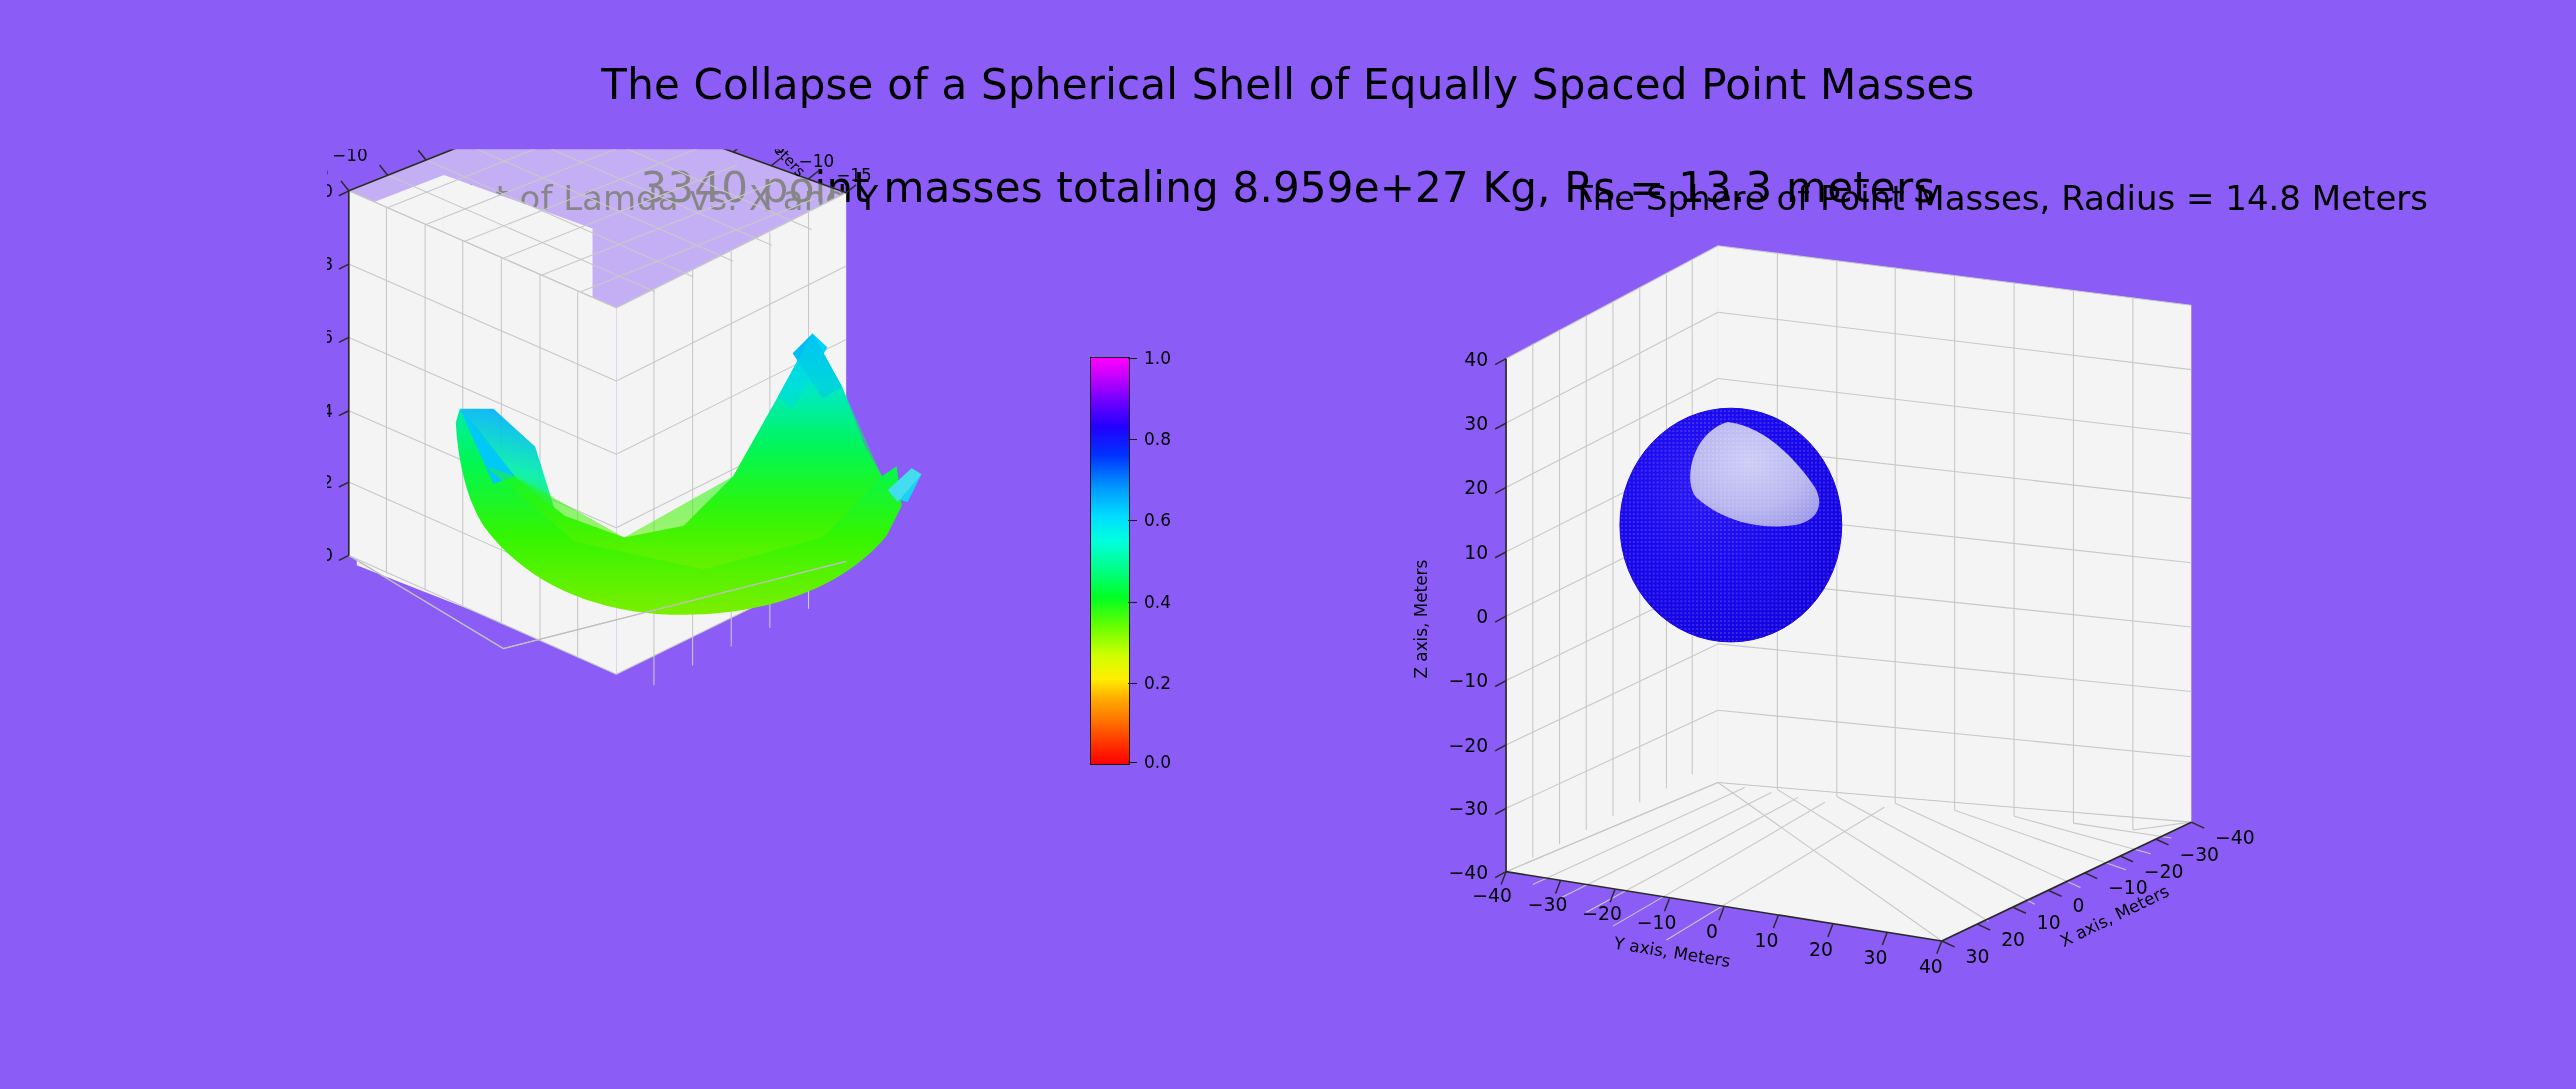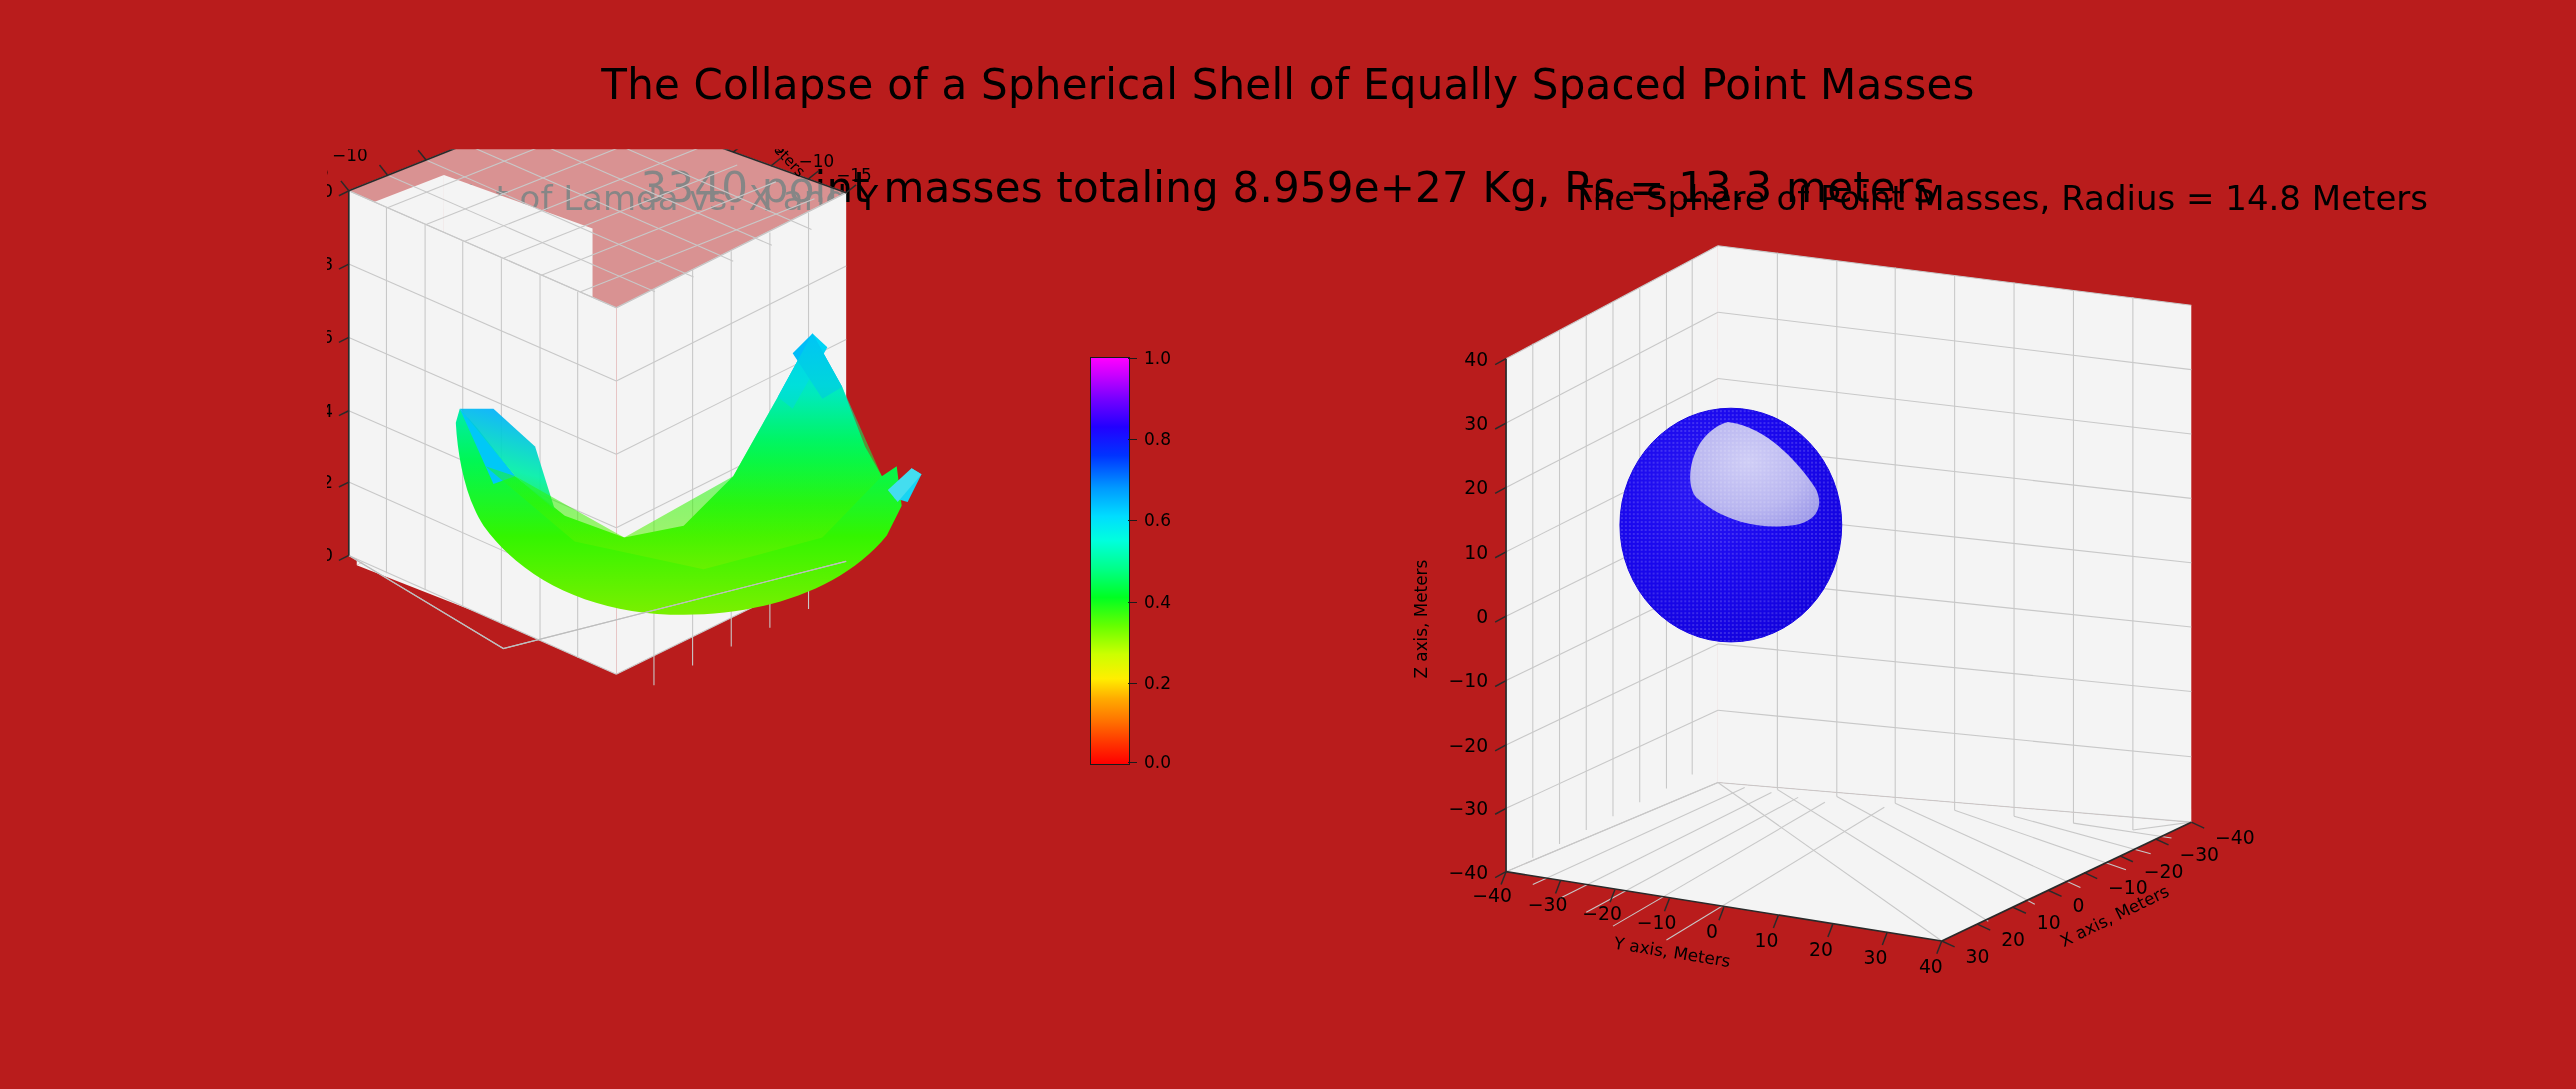--- a/index.html
+++ b/index.html
@@ -1,18 +1,18 @@
 <!DOCTYPE html>
 <html><head>
 <meta charset="utf-8">
 <style>
   html,body{margin:0;padding:0;background:#ffffff;}
   body{width:2576px;height:1090px;overflow:hidden;
        font-family:"DejaVu Sans","Liberation Sans",sans-serif;color:#000;}
-  .fig{position:relative;width:2576px;height:1090px;background:#b91c1c;}
+  .fig{position:relative;width:2576px;height:1090px;background:#8b5cf6;}
 
   
   .suptitle{position:absolute;left:0;right:0;top:8px;text-align:center;
             font-size:42px;line-height:1.22;color:#000;font-weight:400;
             letter-spacing:0.2px;white-space:pre-line;}
   .subtitle-l{position:absolute;left:248px;top:178px;width:793px;text-align:center;
               font-size:34px;color:#000;}
   .subtitle-r{position:absolute;left:1318px;top:178px;width:1110px;text-align:right;
               font-size:34px;color:#000;}
 

